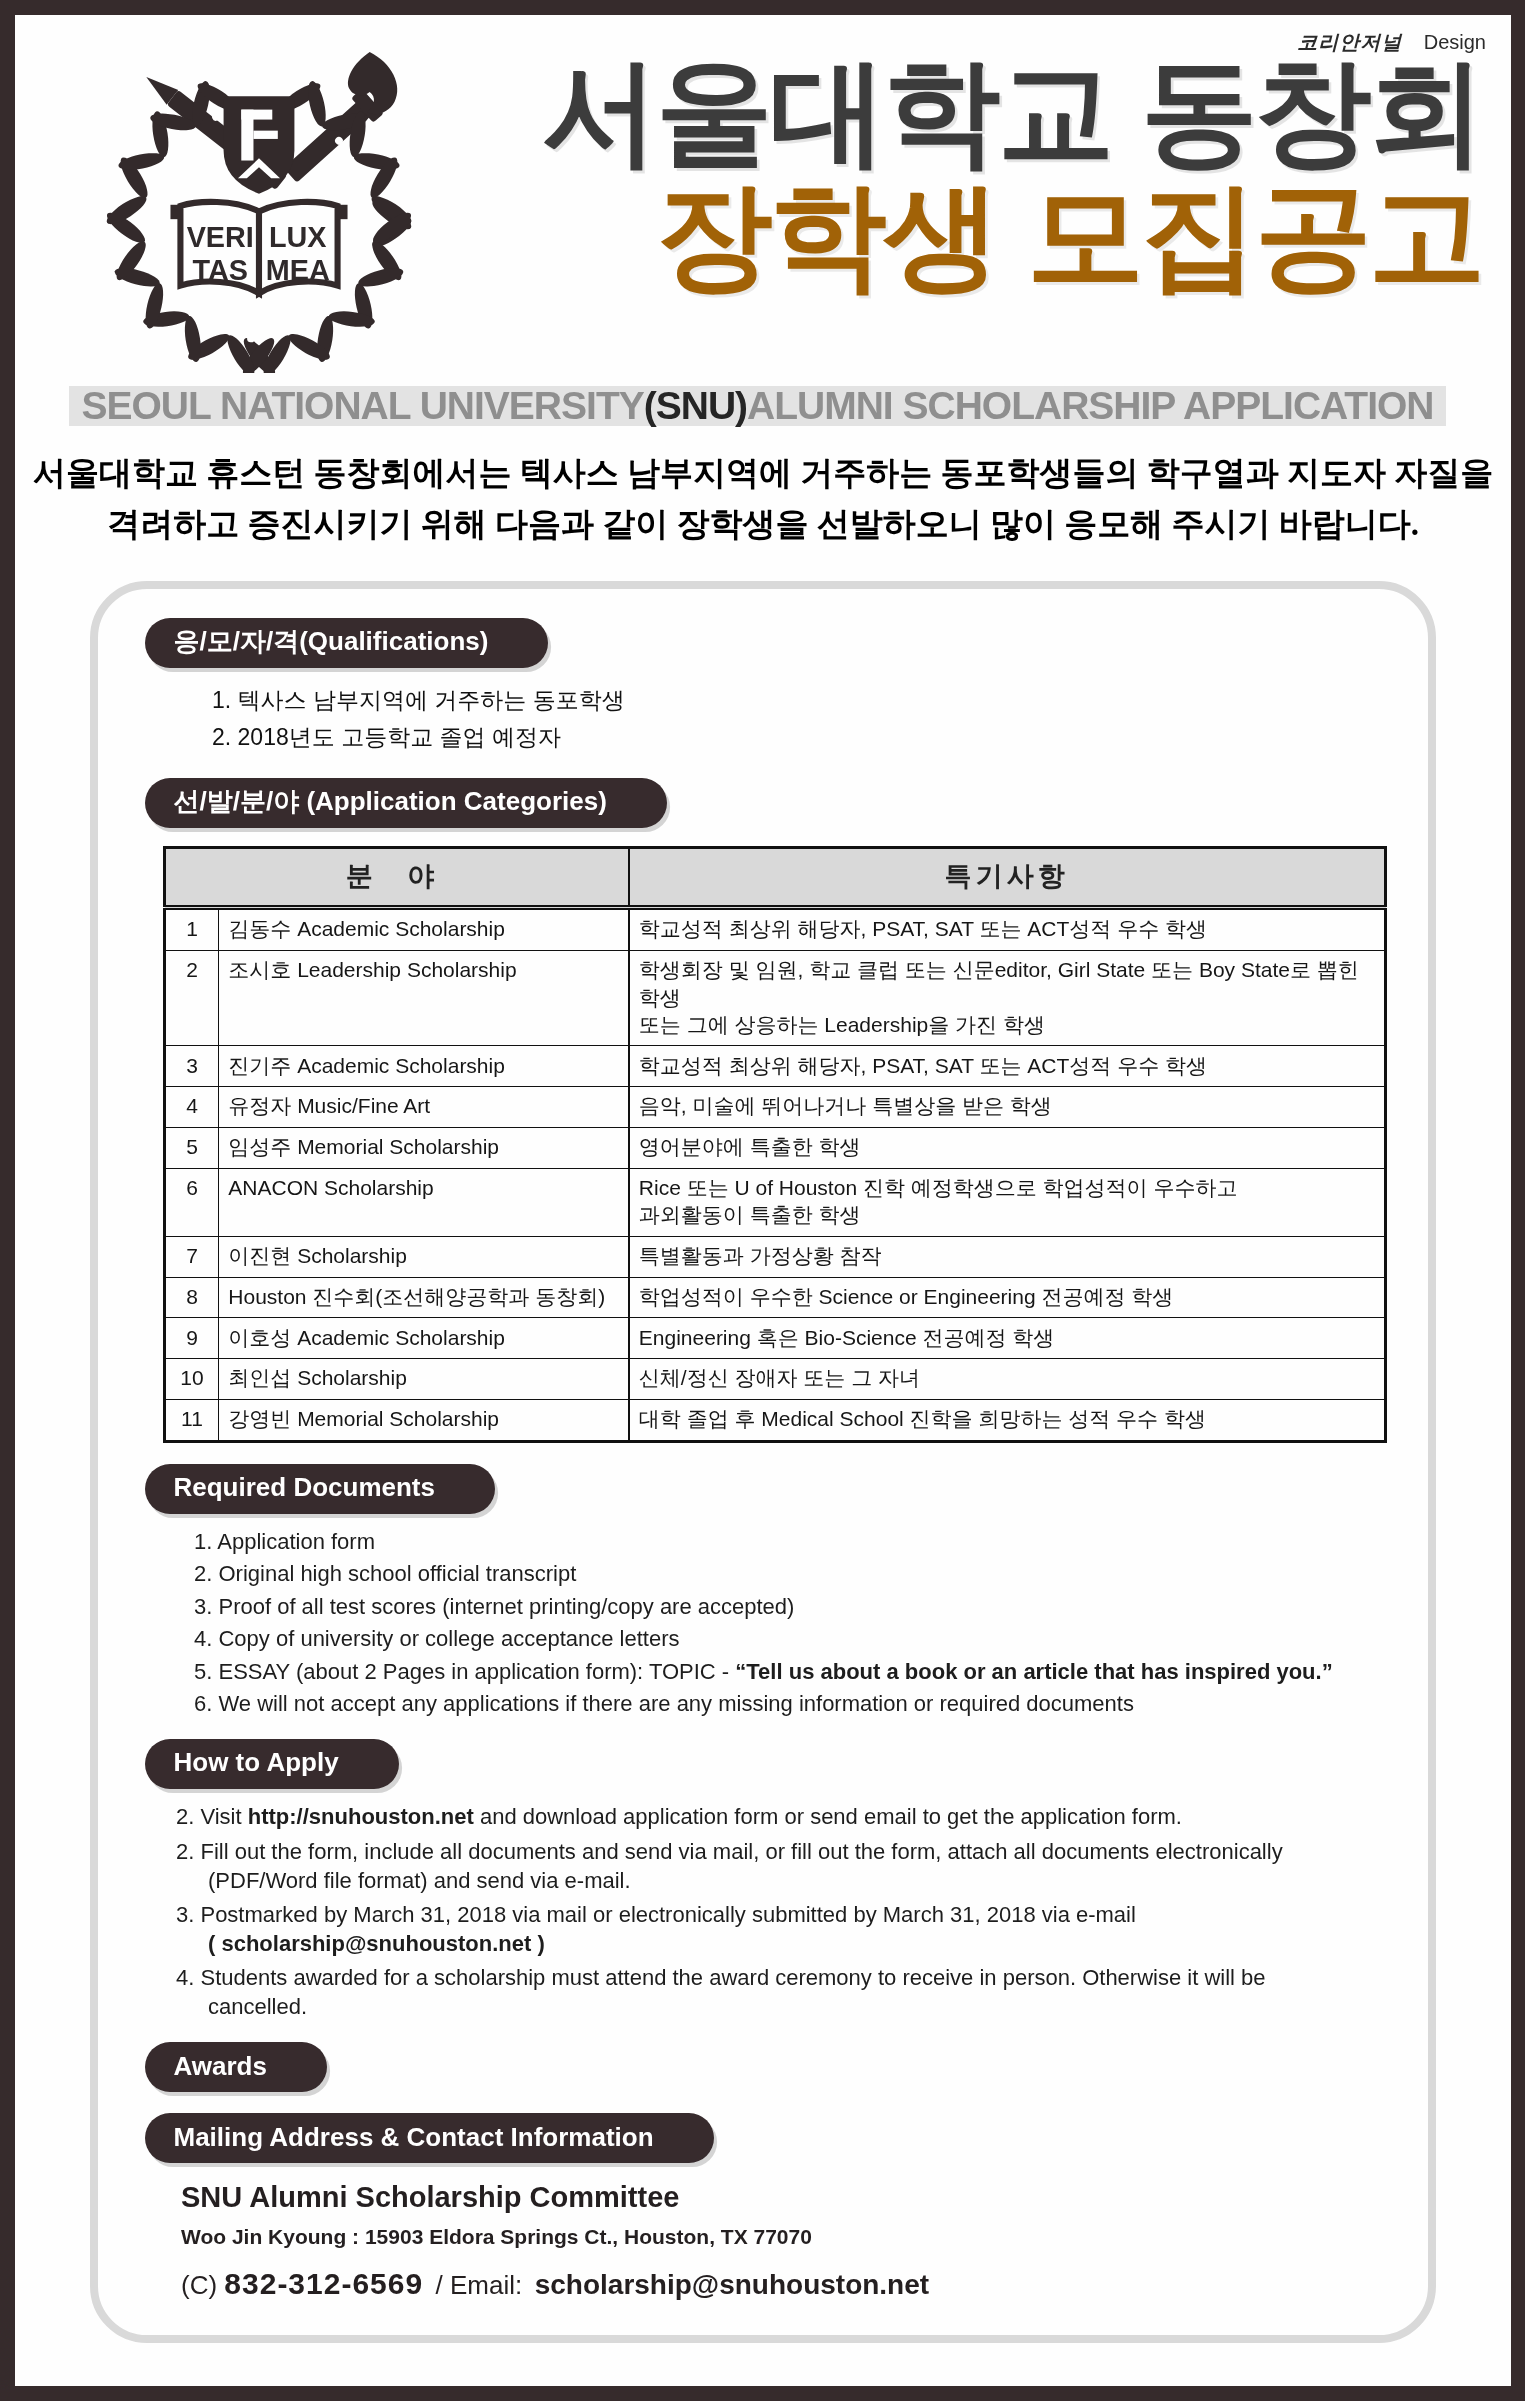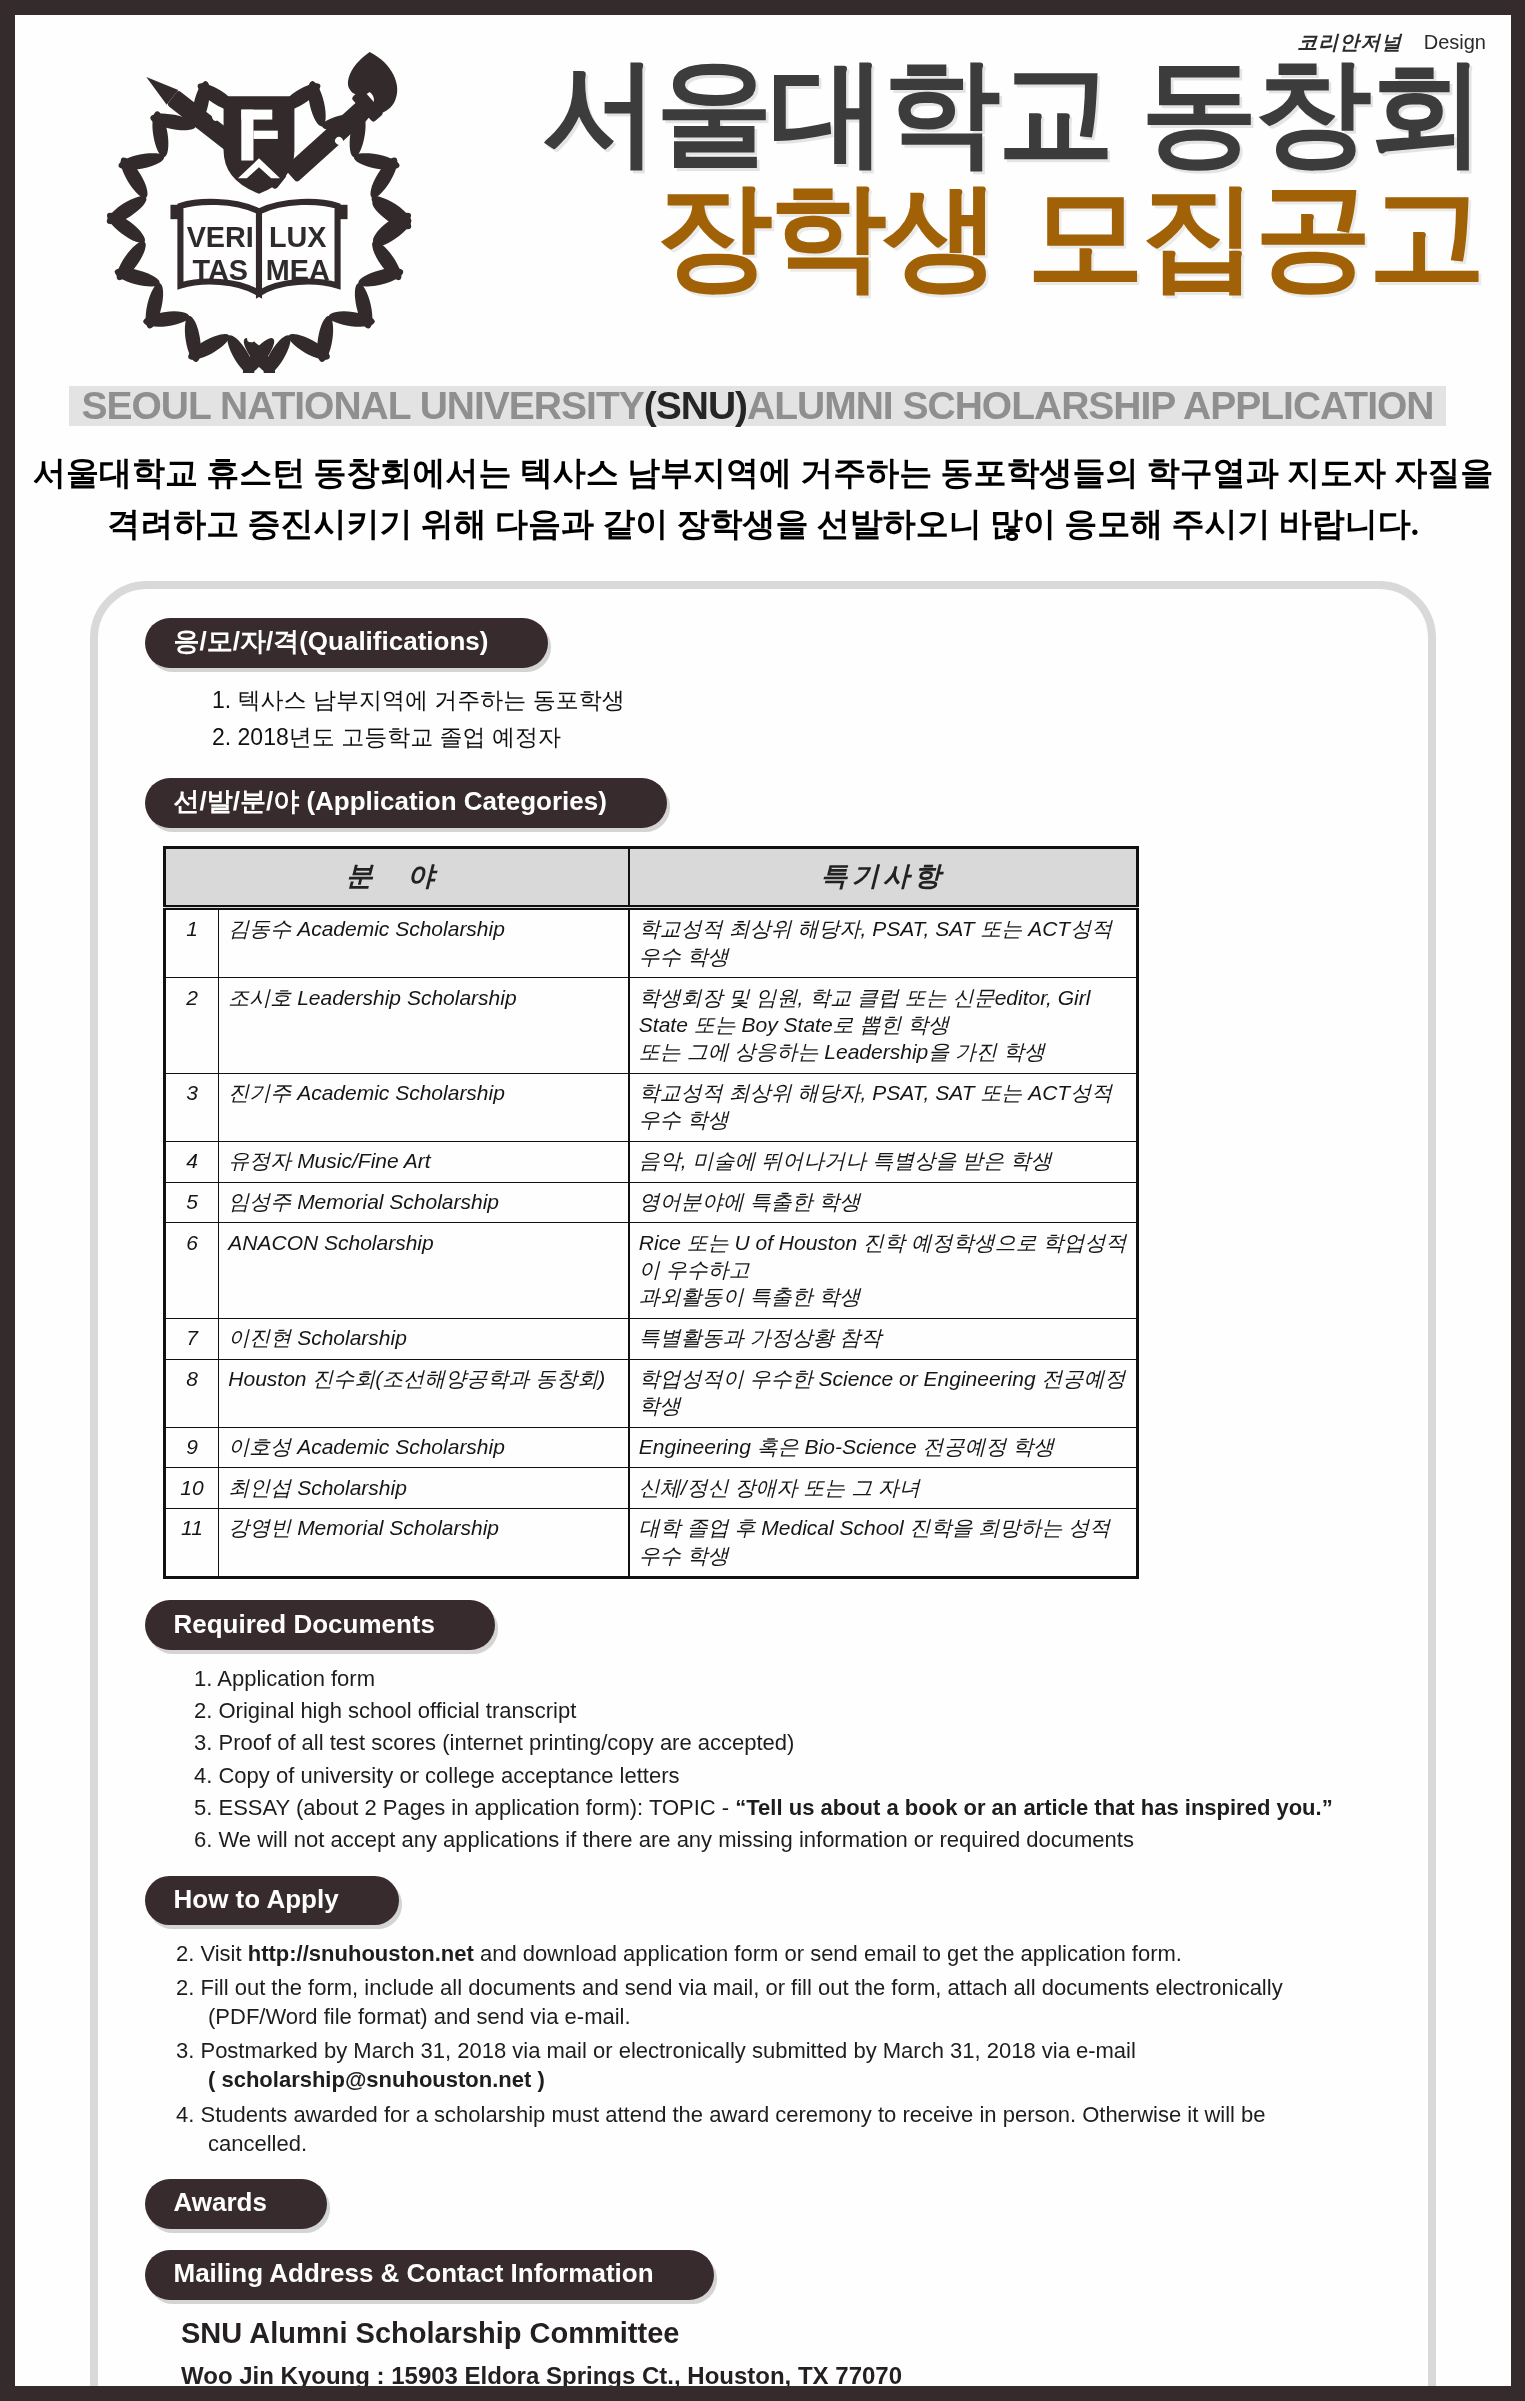--- a/index.html
+++ b/index.html
@@ -52,21 +52,21 @@
     font-weight:bold; font-size:26px; line-height:1;
     padding:10.4px 60px 13.5px 28.5px; border-radius:31px;
     box-shadow:3.1px 4.1px 0 #d4d4d4;
   }
   .section { margin-top:21px; }
   .section:first-child { margin-top:0; }
 
   .qual-list { margin:14.5px 0 0 67px; font-size:23px; line-height:1.62; color:#111; }
 
   .table-wrap { margin:18px 0 0 18px; }
-  table.cats { border-collapse:collapse; width:976px; table-layout:fixed; border:3.1px solid #111;font-style:italic; }
+  table.cats { border-collapse:collapse; width:1224px; table-layout:fixed; border:3.1px solid #111; }
   table.cats th {
     background:#d9d9d9; font-size:27px; font-weight:bold; color:#222;
     padding:9.3px 0 11.4px 0; border-bottom:5.2px double #111;
   }
   th.h-field { letter-spacing:13.5px; border-right:2.1px solid #111; }
   th.h-notes { letter-spacing:4.1px; }
   table.cats td {
     font-size:21px; color:#161616; vertical-align:top;
     padding:5.2px 9.3px 7.3px 9.3px; border-top:1.6px solid #111; line-height:1.3;
   }
@@ -78,21 +78,21 @@
   .docs-list .item { margin-bottom:3.1px; }
   .b { font-weight:bold; }
 
   .apply-list { margin:13.5px 0 0 31px; font-size:22px; line-height:1.32; color:#1d1d1d; }
   .apply-item { padding-left:32px; text-indent:-32px; white-space:pre-line; margin-bottom:5.2px; }
 
   .awards-list { margin:12.4px 0 0 31px; font-size:22px; line-height:1.45; color:#1d1d1d; }
 
   .contact-block { margin:17.6px 0 0 36px; color:#241f20; }
   .contact-line1 { font-size:29px; font-weight:bold; margin-bottom:11.4px; }
-  .contact-line2 { font-size:24px; font-weight:bold; margin-bottom:3px; }
+  .contact-line2 { font-size:21px; font-weight:bold; margin-bottom:18px; }
   .contact-line3 { font-size:26px; }
   .contact-line3 .phone { font-weight:bold; font-size:30px; letter-spacing:1px; }
   .contact-line3 .sep { margin:0 5.2px; }
   .contact-line3 .email { font-weight:bold; font-size:28px; }
 </style>
 </head>
 <body>
 
 <div class="page">
 

